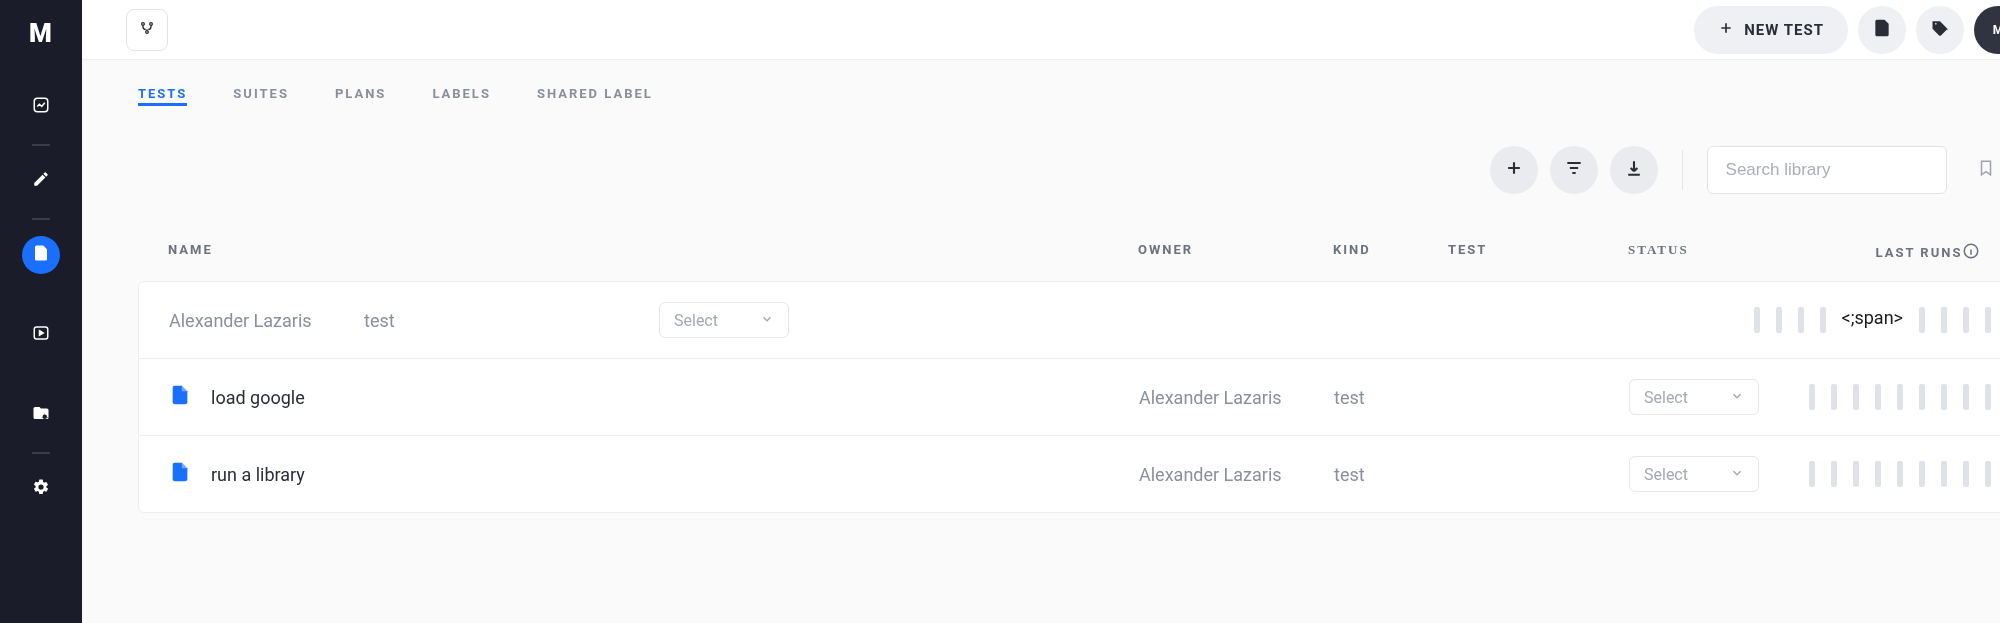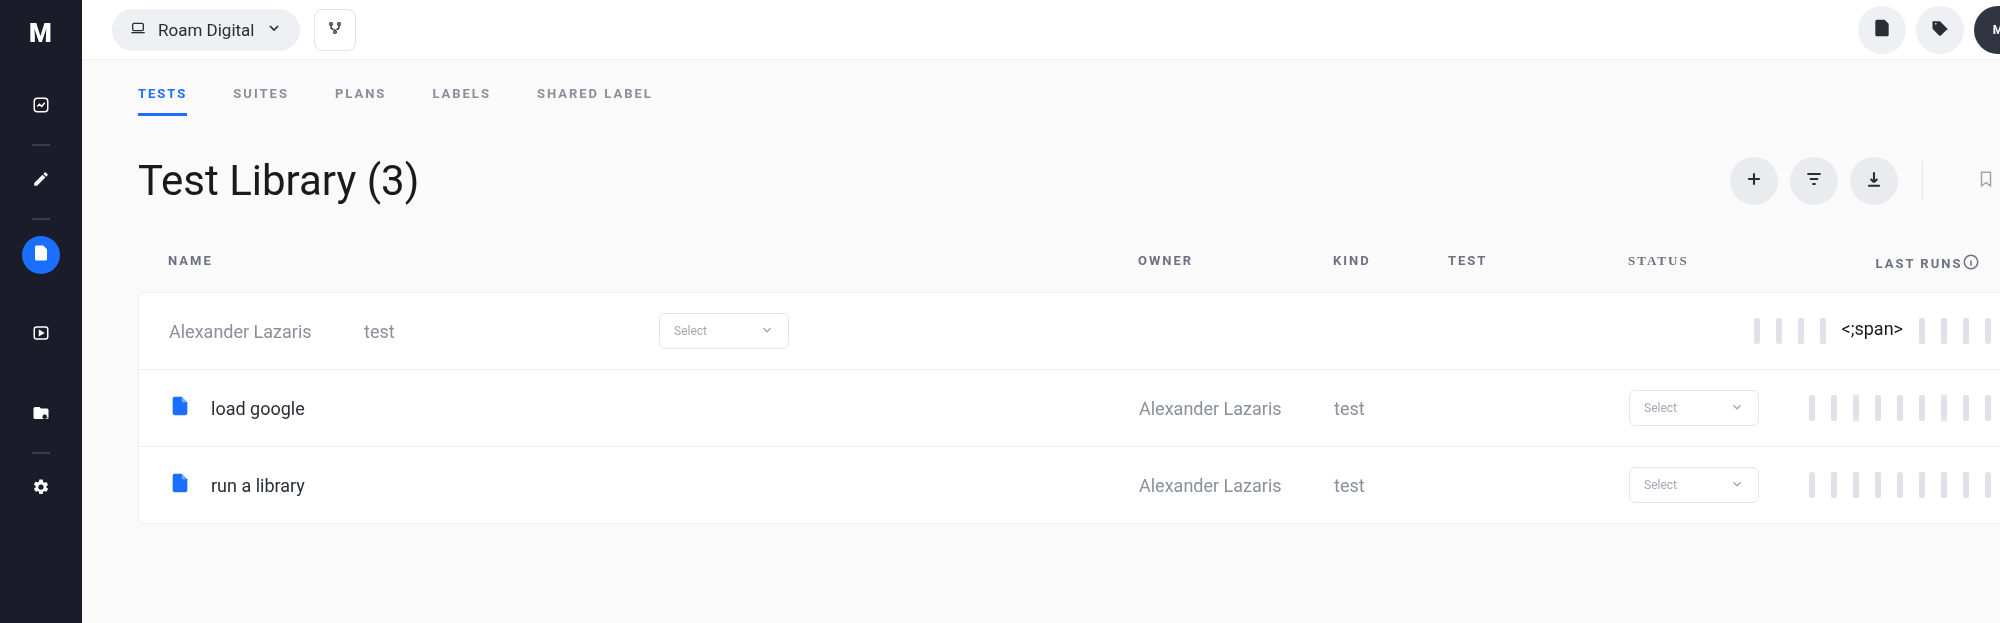--- a/index.html
+++ b/index.html
@@ -112,21 +112,21 @@
 
 .content { padding: 26px 40px 0 56px; }
 
 .tabs {
   display: flex; gap: 46px;
   font-size: 13px;
   font-weight: 700;
   letter-spacing: 2px;
   color: #8a8f9c;
 }
-.tab { cursor: pointer; padding-bottom: 12px; }
+.tab { cursor: pointer; padding-bottom: 2px; }
 .tab.active {
   color: #1b6fff;
   border-bottom: 3px solid #1b6fff;
 }
 
 .library-header {
   margin-top: 40px;
   display: flex; align-items: center;
 }
 .library-title {
@@ -206,21 +206,21 @@
 .td-kind   { flex: 0 0 115px; color: #8a8f9c; }
 .td-label  { flex: 0 0 180px; }
 .td-status { flex: 0 0 180px; }
 .status-select {
   width: 130px; height: 36px;
   border: 1px solid #e4e6eb;
   border-radius: 6px;
   display: flex; align-items: center; justify-content: space-between;
   padding: 0 14px;
   color: #a3a8b3;
-  font-size: 12px;
+  font-size: 16px;
   cursor: pointer;
   background: #fff;
 }
 .status-select svg { width: 14px; height: 14px; }
 .td-runs { flex: 1; display: flex; justify-content: flex-end; align-items: center; gap: 10px; }
 .run-bars { display: flex; gap: 16px; }
 .run-bars span {
   width: 6px; height: 26px; background: #dfe2e8; border-radius: 2px;
 }
 .run-badge {
@@ -290,48 +290,42 @@
         <svg viewBox="0 0 24 24" fill="currentColor">
             <path d="M19.14 12.94a7.07 7.07 0 000-1.88l2.03-1.58a.5.5 0 00.12-.64l-1.92-3.32a.5.5 0 00-.61-.22l-2.39.96a7.03 7.03 0 00-1.62-.94l-.36-2.54A.5.5 0 0013.9 2h-3.8a.5.5 0 00-.49.42l-.36 2.54c-.58.24-1.12.56-1.62.94l-2.39-.96a.5.5 0 00-.61.22L2.71 8.48a.5.5 0 00.12.64l2.03 1.58a7.07 7.07 0 000 1.88l-2.03 1.58a.5.5 0 00-.12.64l1.92 3.32c.14.24.43.34.61.22l2.39-.96c.5.38 1.04.7 1.62.94l.36 2.54a.5.5 0 00.49.42h3.8a.5.5 0 00.49-.42l.36-2.54c.58-.24 1.12-.56 1.62-.94l2.39.96c.24.1.5 0 .61-.22l1.92-3.32a.5.5 0 00-.12-.64l-2.03-1.58zM12 15.5A3.5 3.5 0 1112 8.5a3.5 3.5 0 010 7z"></path>
           </svg>
       </span>
     </div>
   </div>
 
   <div class="main">
 
     <div class="topbar">
-      <div class="project-chip">
-        <span>
-          <svg viewBox="0 0 24 24" fill="none" stroke="#2a2d36" stroke-width="2">
-              <rect x="4" y="5" width="16" height="11" rx="2"></rect>
-              <path d="M2 19h20"></path>
-            </svg>
-        </span>
-        <span class="plabel">Roam Digital</span>
-        <span>
-          <svg viewBox="0 0 24 24" fill="none" stroke="#2a2d36" stroke-width="2.5">
-              <path d="M6 9l6 6 6-6"></path>
-            </svg>
-        </span>
-      </div>
 
       <div class="branch-btn">
         <span>
           <svg viewBox="0 0 24 24" fill="none" stroke="#2a2d36" stroke-width="2">
               <circle cx="6" cy="6" r="2"></circle>
               <circle cx="18" cy="6" r="2"></circle>
               <circle cx="12" cy="18" r="2"></circle>
               <path d="M6 8v2a4 4 0 004 4h0M18 8v2a4 4 0 01-4 4h0M12 14v2"></path>
             </svg>
         </span>
       </div>
 
       <div class="topbar-spacer"></div>
 
+      <div class="pill-btn">
+        <span>
+          <svg width="16" height="16" viewBox="0 0 24 24" fill="none" stroke="#2a2d36" stroke-width="2.5">
+              <path d="M12 5v14M5 12h14"></path>
+            </svg>
+        </span>
+        <span>NEW TEST</span>
+      </div>
 
       <div class="circle-btn">
         <span>
           <svg viewBox="0 0 24 24" fill="currentColor">
               <path d="M6 2h9l5 5v13a2 2 0 01-2 2H6a2 2 0 01-2-2V4a2 2 0 012-2zm2 8h8v2H8v-2zm0 4h8v2H8v-2z"></path>
             </svg>
         </span>
       </div>
 
       <div class="circle-btn">
@@ -353,21 +347,20 @@
 
       <div class="tabs">
         <div class="tab active">TESTS</div>
         <div class="tab">SUITES</div>
         <div class="tab">PLANS</div>
         <div class="tab">LABELS</div>
         <div class="tab">SHARED LABEL</div>
       </div>
 
       <div class="library-header">
-        <h1 class="library-title">Test Library (3)</h1>
         <div class="lib-spacer"></div>
 
         <div class="round-btn">
           <span>
             <svg viewBox="0 0 24 24" fill="none" stroke="#2a2d36" stroke-width="2.5">
                 <path d="M12 5v14M5 12h14"></path>
               </svg>
           </span>
         </div>
         <div class="round-btn">
@@ -380,20 +373,21 @@
         <div class="round-btn">
           <span>
             <svg viewBox="0 0 24 24" fill="none" stroke="#2a2d36" stroke-width="2.5">
                 <path d="M12 4v12m0 0l-4-4m4 4l4-4M5 20h14"></path>
               </svg>
           </span>
         </div>
 
         <div class="vdiv"></div>
 
+        <input class="search-box" placeholder="Search library" style="">
 
         <div class="save-view">
           <span>
             <svg viewBox="0 0 24 24" fill="none" stroke="#9ea3af" stroke-width="2">
                 <path d="M6 3h12v18l-6-4-6 4V3z"></path>
               </svg>
           </span>
           <span>save view</span>
         </div>
       </div>

